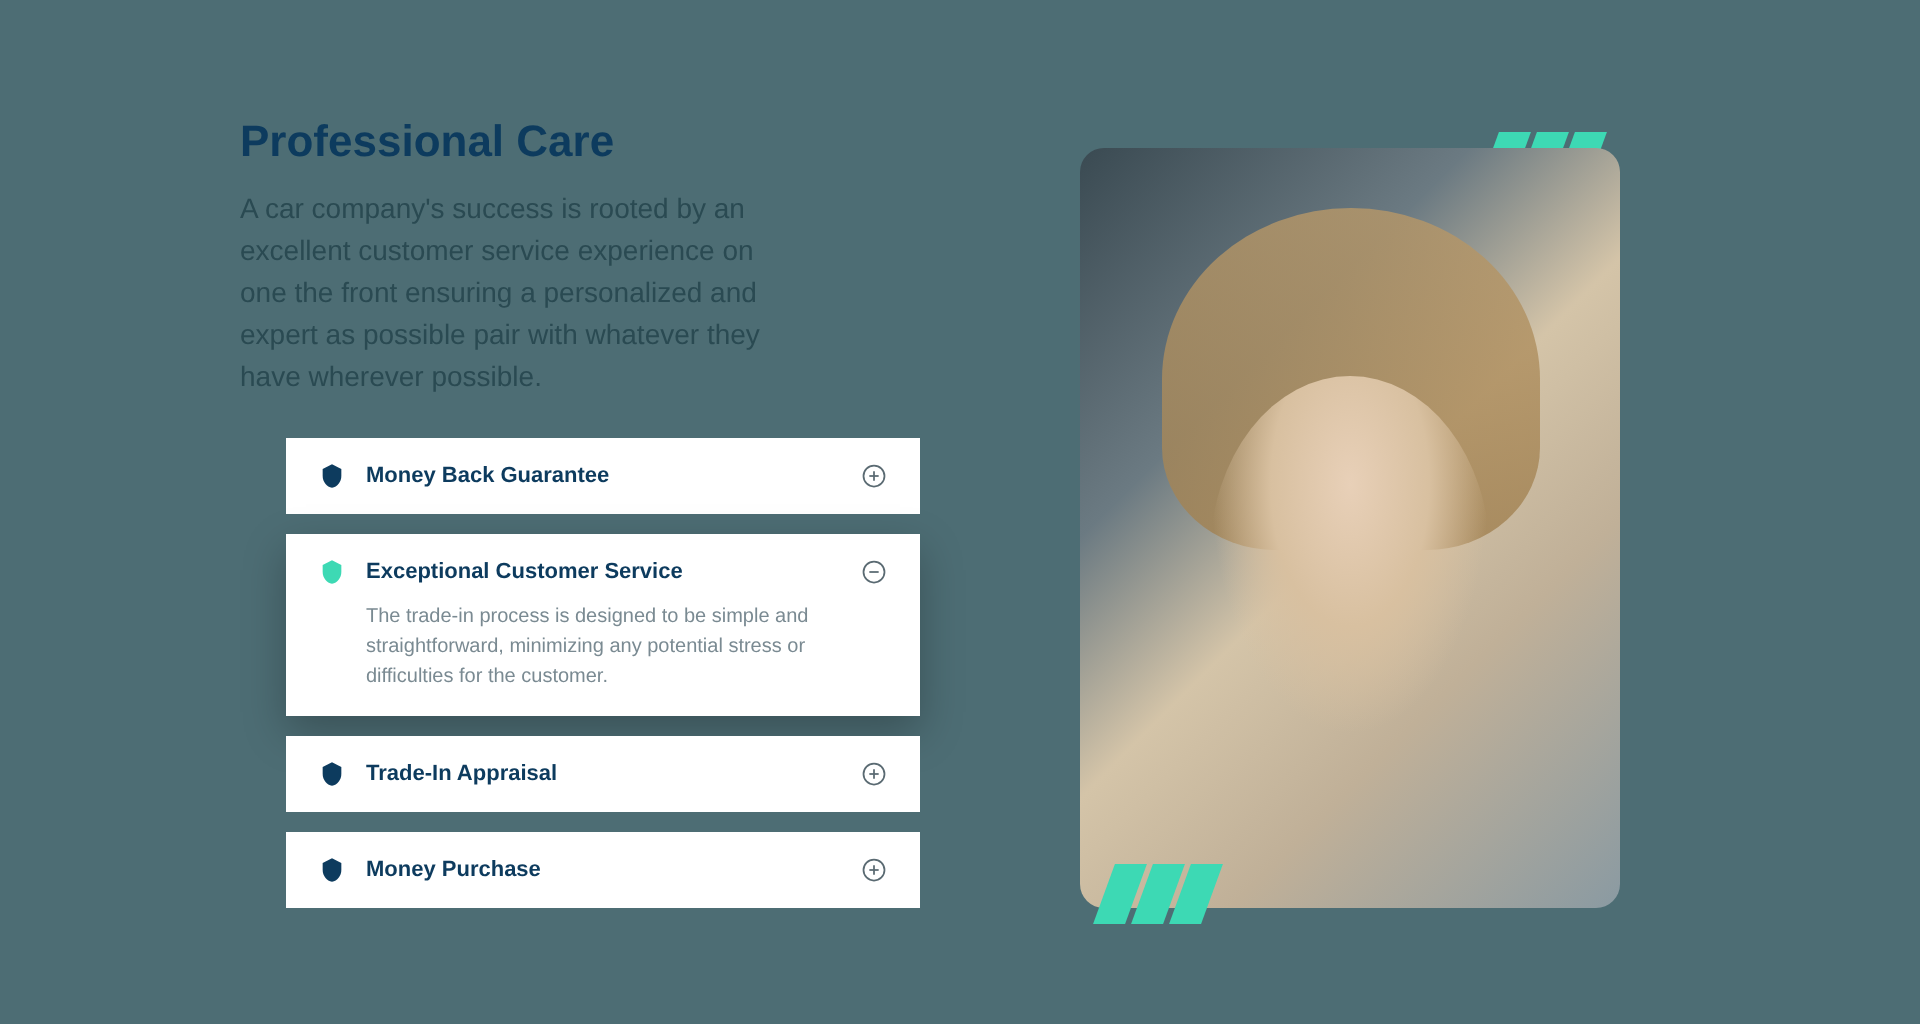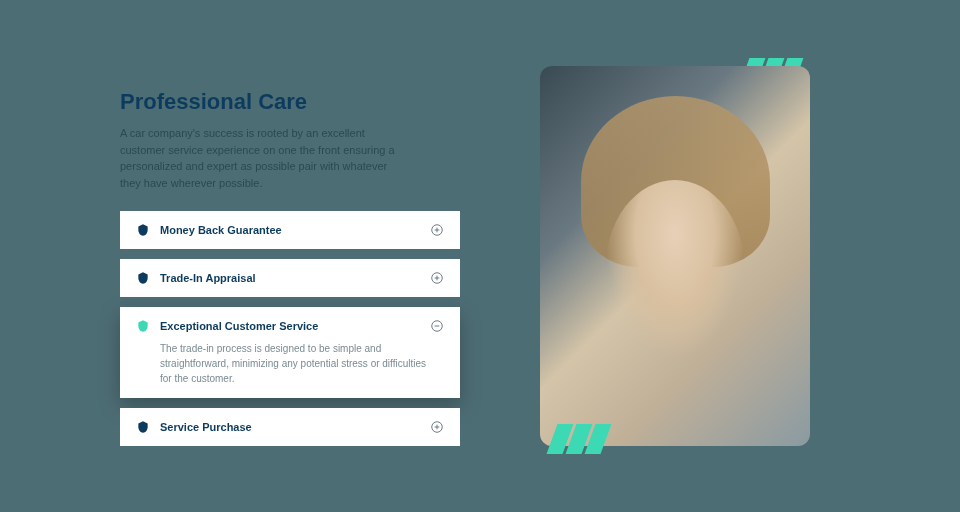--- a/index.html
+++ b/index.html
@@ -24,39 +24,40 @@
     flex: 1;
     max-width: 340px;
   }
   .title {
     font-size: 22px;
     font-weight: 700;
     color: #0d3b5e;
     margin-bottom: 10px;
   }
   .desc {
-    font-size: 11px;
+    font-size: 14px;
     color: #2a4a52;
     line-height: 1.5;
     margin-bottom: 20px;
     max-width: 280px;
   }
   .accordion {
     display: flex;
     flex-direction: column;
     gap: 10px;
   }
   .accordion-item {
     background: #fff;
     border-radius: 0;
     padding: 12px 16px;
     display: flex;
     flex-direction: column;
     gap: 8px;
     position: relative;
+    margin-left: 23px;
   }
   .accordion-item.expanded {
     box-shadow: 0 8px 20px rgba(0,0,0,0.25);
   }
   .accordion-header {
     display: flex;
     align-items: center;
     gap: 10px;
     cursor: pointer;
   }
@@ -157,64 +158,64 @@
           <span class="toggle-icon">
             <svg viewBox="0 0 24 24" fill="none" stroke="#5a6a72" stroke-width="1.5">
                 <circle cx="12" cy="12" r="9"></circle>
                 <line x1="12" y1="8" x2="12" y2="16"></line>
                 <line x1="8" y1="12" x2="16" y2="12"></line>
               </svg>
           </span>
         </div>
       </div>
 
+      <div class="accordion-item expanded">
+        <div class="accordion-header">
+          <span class="shield-icon">
+            <svg viewBox="0 0 24 24" fill="#3dd9b4">
+                <path d="M12 2L4 6v6c0 5 3.5 9.5 8 10 4.5-.5 8-5 8-10V6l-8-4z"></path>
+              </svg>
+          </span>
+          <span class="accordion-title">Exceptional Customer Service</span>
+          <span class="toggle-icon">
+            <svg viewBox="0 0 24 24" fill="none" stroke="#5a6a72" stroke-width="1.5">
+                <circle cx="12" cy="12" r="9"></circle>
+                <line x1="8" y1="12" x2="16" y2="12"></line>
+              </svg>
+          </span>
+        </div>
+        <div class="accordion-body">The trade-in process is designed to be simple and straightforward, minimizing any potential stress or difficulties for the customer.</div>
+      </div>
+
       <div class="accordion-item">
         <div class="accordion-header">
           <span class="shield-icon">
             <svg viewBox="0 0 24 24" fill="#0d3b5e">
                 <path d="M12 2L4 6v6c0 5 3.5 9.5 8 10 4.5-.5 8-5 8-10V6l-8-4z"></path>
               </svg>
           </span>
           <span class="accordion-title">Trade-In Appraisal</span>
           <span class="toggle-icon">
             <svg viewBox="0 0 24 24" fill="none" stroke="#5a6a72" stroke-width="1.5">
                 <circle cx="12" cy="12" r="9"></circle>
                 <line x1="12" y1="8" x2="12" y2="16"></line>
                 <line x1="8" y1="12" x2="16" y2="12"></line>
               </svg>
           </span>
         </div>
       </div>
 
-      <div class="accordion-item expanded">
-        <div class="accordion-header">
-          <span class="shield-icon">
-            <svg viewBox="0 0 24 24" fill="#3dd9b4">
-                <path d="M12 2L4 6v6c0 5 3.5 9.5 8 10 4.5-.5 8-5 8-10V6l-8-4z"></path>
-              </svg>
-          </span>
-          <span class="accordion-title">Exceptional Customer Service</span>
-          <span class="toggle-icon">
-            <svg viewBox="0 0 24 24" fill="none" stroke="#5a6a72" stroke-width="1.5">
-                <circle cx="12" cy="12" r="9"></circle>
-                <line x1="8" y1="12" x2="16" y2="12"></line>
-              </svg>
-          </span>
-        </div>
-        <div class="accordion-body">The trade-in process is designed to be simple and straightforward, minimizing any potential stress or difficulties for the customer.</div>
-      </div>
-
       <div class="accordion-item">
         <div class="accordion-header">
           <span class="shield-icon">
             <svg viewBox="0 0 24 24" fill="#0d3b5e">
                 <path d="M12 2L4 6v6c0 5 3.5 9.5 8 10 4.5-.5 8-5 8-10V6l-8-4z"></path>
               </svg>
           </span>
-          <span class="accordion-title">Service Purchase</span>
+          <span class="accordion-title">Money Purchase</span>
           <span class="toggle-icon">
             <svg viewBox="0 0 24 24" fill="none" stroke="#5a6a72" stroke-width="1.5">
                 <circle cx="12" cy="12" r="9"></circle>
                 <line x1="12" y1="8" x2="12" y2="16"></line>
                 <line x1="8" y1="12" x2="16" y2="12"></line>
               </svg>
           </span>
         </div>
       </div>
 

